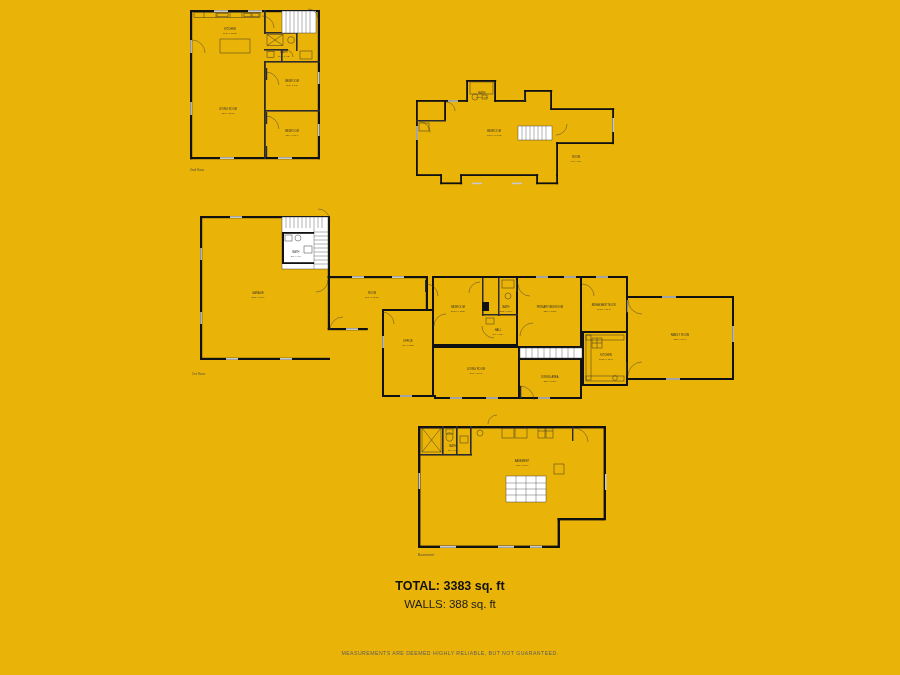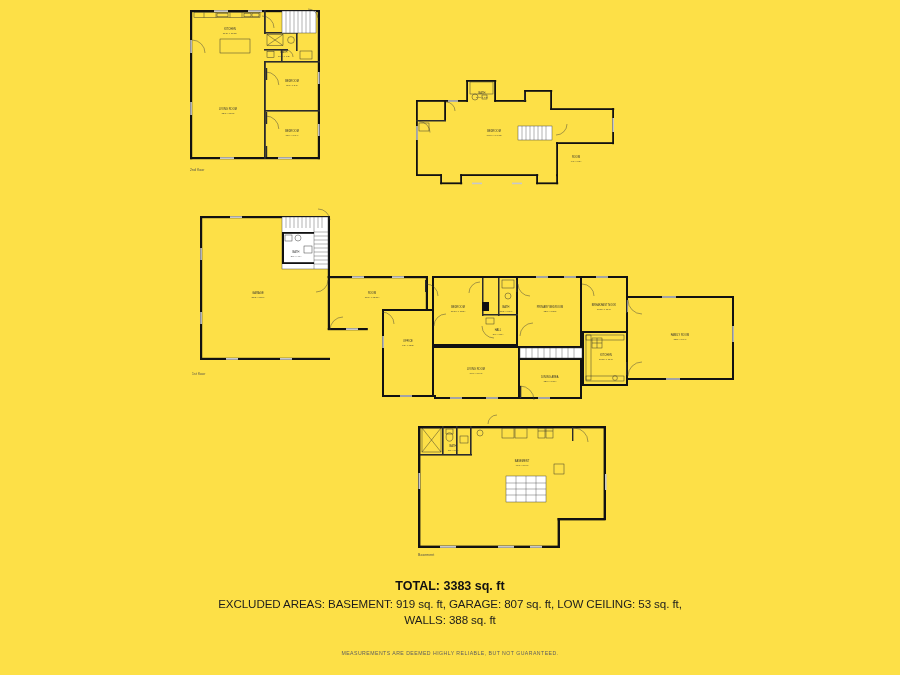--- a/index.html
+++ b/index.html
@@ -14,21 +14,21 @@
     font-family: "Liberation Sans", sans-serif;
     color: #1a1a1a;
     overflow: hidden;
     position: relative;
   }
 
   #sheet {
     position: relative;
     width: 900px;
     height: 675px;
-    background: #fde047;
+    background: #eab308;
   }
 
   
   .plan {
     position: absolute;
   }
   .plan svg {
     display: block;
     overflow: visible;
   }
@@ -603,19 +603,18 @@
       </g>
 
       <text class="rlabel" x="120" y="44">BASEMENT</text>
       <text class="rdim" x="120" y="48">40'7" x 24'0"</text>
     </svg>
   </div>
   <div class="floor-caption" style="left:418px; top:553px;">Basement</div>
 
   <div id="summary">
     <p class="total">TOTAL: 3383 sq. ft</p>
-    <p class="line">EXCLUDED AREAS: BASEMENT: 919 sq. ft, GARAGE: 807 sq. ft, LOW CEILING: 53 sq. ft,</p>
     <p class="line">WALLS: 388 sq. ft</p>
   </div>
 
   <div id="disclaimer">MEASUREMENTS ARE DEEMED HIGHLY RELIABLE, BUT NOT GUARANTEED.</div>
 
 </div>
 
 </body></html>

